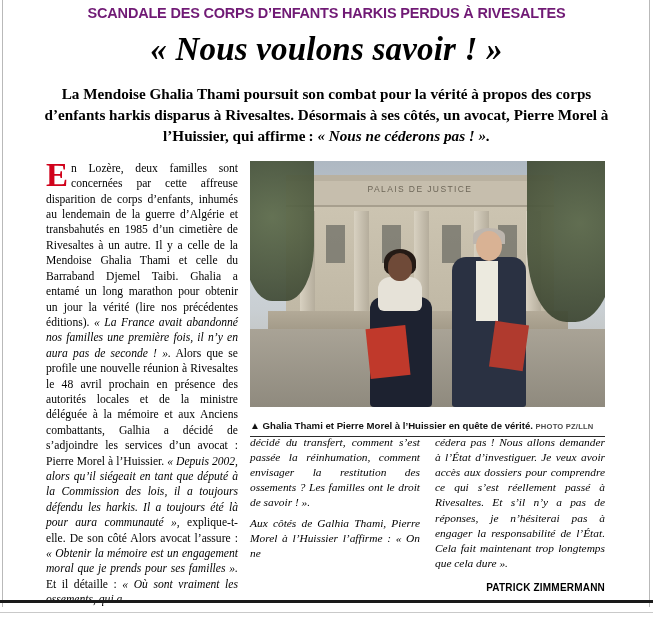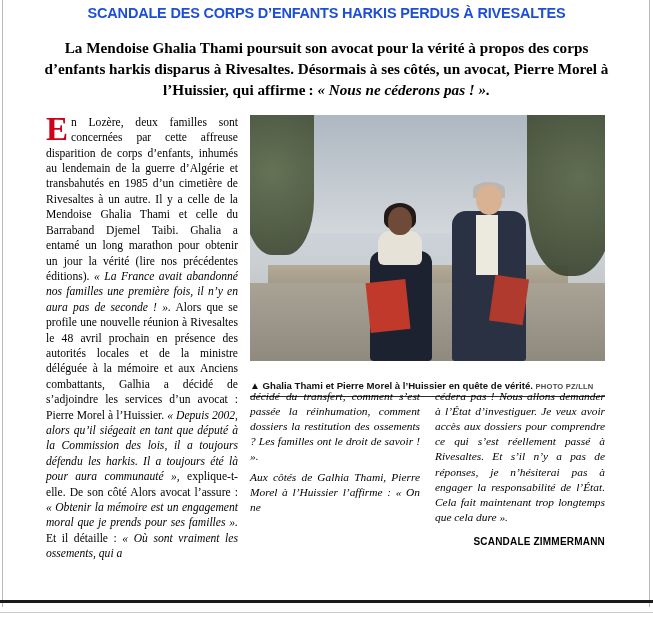--- a/index.html
+++ b/index.html
@@ -32,21 +32,21 @@
   .bottom-rule2 {
     position: absolute; left: 0; right: 0; top: 612px;
     height: 1px; background: #c9c9c9;
   }
   .content {
     position: absolute;
     left: 8px; top: 0; width: 637px;
   }
 
   .kicker {
-    color: #1d4ed8;
+    color: #701a75;
     font-family: "Liberation Sans", sans-serif;
     font-weight: bold;
     font-size: 14.5px;
     letter-spacing: -0.2px;
     text-align: center;
     margin-top: 6px;
     line-height: 1.1;
   }
   .headline {
     text-align: center;
@@ -163,21 +163,21 @@
   .person-w .folder { position: absolute; left: 6px; top: 74px; width: 40px; height: 50px; background: #c0392b; transform: rotate(-6deg); }
   
   .person-m { position: absolute; left: 196px; top: 70px; width: 86px; height: 176px; }
   .person-m .head { position: absolute; left: 30px; top: 0; width: 26px; height: 30px; background: #d9b294; border-radius: 50%; }
   .person-m .hair { position: absolute; left: 27px; top: -3px; width: 32px; height: 16px; background: #bdb6ae; border-radius: 50% 50% 0 0; }
   .person-m .coat { position: absolute; left: 6px; top: 26px; width: 74px; height: 150px; background: #2a3142; border-radius: 14px 14px 3px 3px; }
   .person-m .shirt2 { position: absolute; left: 30px; top: 30px; width: 22px; height: 60px; background: #eceadf; }
   .person-m .folder2 { position: absolute; left: 46px; top: 92px; width: 34px; height: 46px; background: #b03a2e; transform: rotate(8deg); }
 
   .caption {
-    margin-top: 18px;
+    margin-top: 12px;
     font-family: "Liberation Sans", sans-serif;
     font-size: 9.6px;
     line-height: 1.3;
     color: #111;
     font-weight: bold;
   }
   .caption .tri { color: #111; font-size: 10px; }
   .caption .credit {
     font-weight: bold;
     font-size: 7.6px;
@@ -216,23 +216,24 @@
 
 <div id="page">
 
   <div class="edge-left"></div>
   <div class="edge-right"></div>
 
   <div class="content">
 
     <div class="kicker">SCANDALE DES CORPS D’ENFANTS HARKIS PERDUS À RIVESALTES</div>
 
+    <div class="headline">« Nous voulons savoir ! »</div>
 
     <div class="standfirst">
-      <span>La Mendoise Ghalia Thami poursuit son avocat pour la vérité à propos</span>
+      <span>La Mendoise Ghalia Thami poursuit son combat pour la vérité à propos</span>
       <span>des corps d’enfants harkis disparus à Rivesaltes. Désormais à ses côtés,</span>
       <span>un avocat, Pierre Morel à l’Huissier, qui affirme :</span>
       <span class="it">« Nous ne céderons pas ! ».</span>
     </div>
 
     <div class="body-wrap">
 
       <div class="col1">
         <p>
           <span class="dropcap">E</span><span>n Lozère, deux familles sont concernées par cette affreuse disparition de corps d’enfants, inhumés au lendemain de la guerre d’Algérie et transbahutés en 1985 d’un cimetière de Rivesaltes à un autre. Il y a celle de la Mendoise Ghalia Thami et celle du Barraband Djemel Taibi. Ghalia a entamé un long marathon pour obtenir un jour la vérité (lire nos précédentes éditions).</span>
@@ -242,20 +243,34 @@
           <span>explique-t-elle. De son côté Alors avocat l’assure :</span>
           <span class="it">« Obtenir la mémoire est un engagement moral que je prends pour ses familles ».</span>
           <span>Et il détaille :</span>
           <span class="it">« Où sont vraiment les ossements, qui a</span>
         </p>
       </div>
 
       <div class="photo-block">
         <div class="photo">
           <div class="sky"></div>
+          <div class="building">
+            <div class="bldg-top">
+              <div class="bldg-label">PALAIS DE JUSTICE</div>
+            </div>
+            <div class="col-pillar" style="left:14px"></div>
+            <div class="col-pillar" style="left:68px"></div>
+            <div class="col-pillar" style="left:128px"></div>
+            <div class="col-pillar" style="left:188px"></div>
+            <div class="col-pillar" style="left:240px"></div>
+            <div class="win" style="left:40px"></div>
+            <div class="win" style="left:96px"></div>
+            <div class="win" style="left:156px"></div>
+            <div class="win" style="left:212px"></div>
+          </div>
           <div class="steps"></div>
           <div class="ground"></div>
           <div class="tree-l"></div>
           <div class="tree-r"></div>
 
           <div class="person-w">
             <div class="coat"></div>
             <div class="scarf"></div>
             <div class="hair"></div>
             <div class="head"></div>
@@ -273,27 +288,27 @@
 
         <div class="caption">
           <span class="tri">▲</span>
           <span>Ghalia Thami et Pierre Morel à l’Huissier en quête de vérité.</span>
           <span class="credit">PHOTO PZ/LLN</span>
         </div>
         <div class="cap-rule"></div>
       </div>
 
       <div class="col2">
-        <p>décidé du transfert, comment s’est passée la réinhumation, comment dossiers la restitution des ossements ? Les familles ont le droit de savoir ! ».</p>
+        <p>décidé du transfert, comment s’est passée la réinhumation, comment envisager la restitution des ossements ? Les familles ont le droit de savoir ! ».</p>
         <p>Aux côtés de Galhia Thami, Pierre Morel à l’Huissier l’affirme : « On ne</p>
       </div>
 
       <div class="col3">
         <p>cédera pas ! Nous allons demander à l’État d’investiguer. Je veux avoir accès aux dossiers pour comprendre ce qui s’est réellement passé à Rivesaltes. Et s’il n’y a pas de réponses, je n’hésiterai pas à engager la responsabilité de l’État. Cela fait maintenant trop longtemps que cela dure ».</p>
-        <div class="byline">SCANDALE ZIMMERMANN</div>
+        <div class="byline">PATRICK ZIMMERMANN</div>
       </div>
 
     </div>
   </div>
 
   <div class="bottom-rule"></div>
   <div class="bottom-rule2"></div>
 </div>
 
 </body></html>

